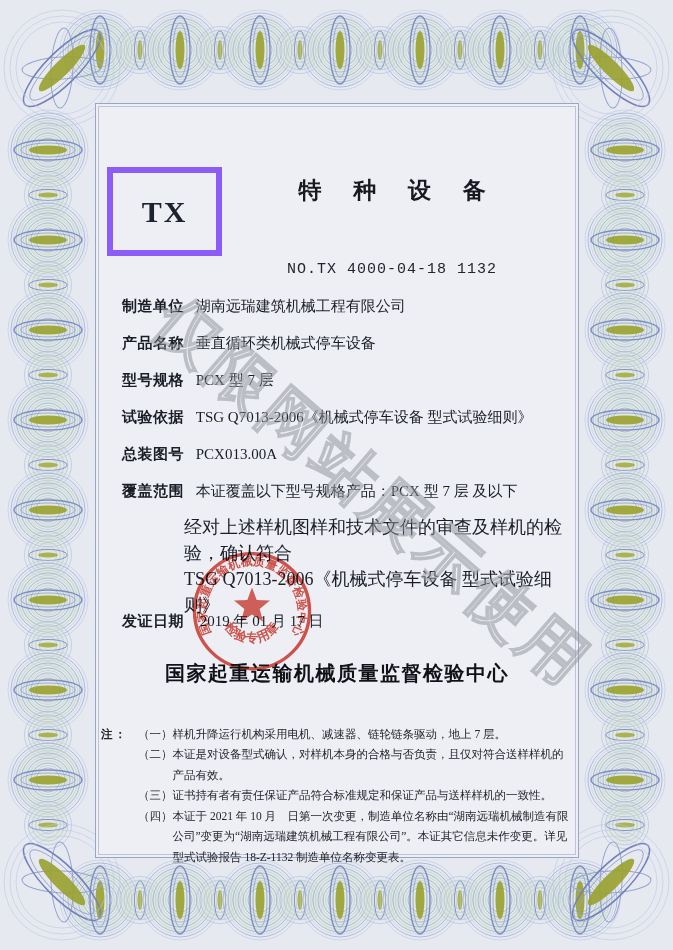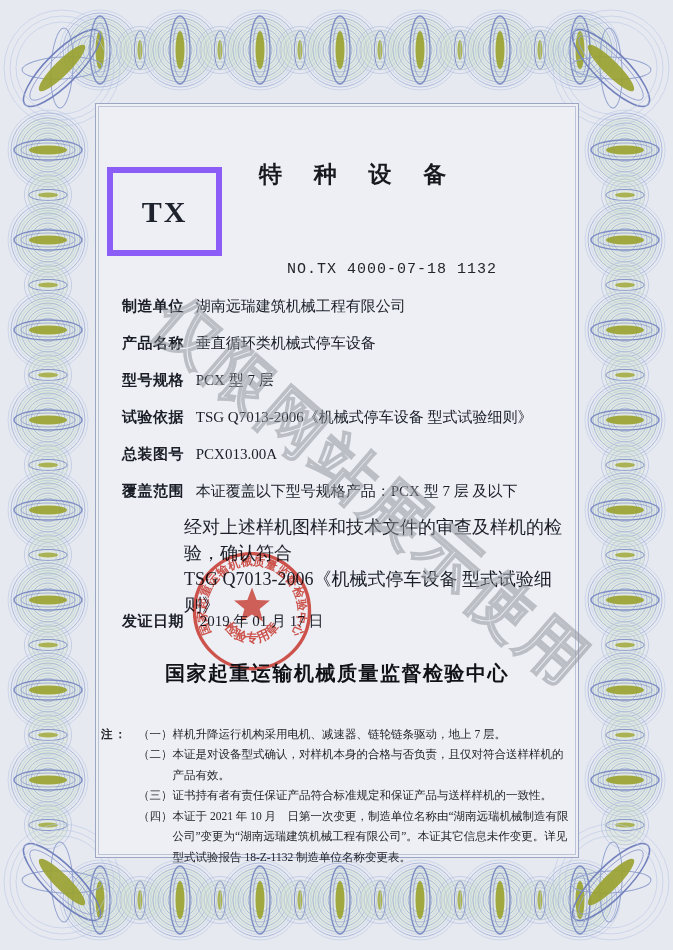--- a/index.html
+++ b/index.html
@@ -15,21 +15,21 @@
     background:#edeff5;border:1px solid #9ba6c4;z-index:1;
   }
   .panel::before{
     content:"";position:absolute;inset:2px;border:1px solid #bcc4d8;pointer-events:none;
   }
   .tx-box{
     position:absolute;left:11px;top:63px;width:103px;height:77px;
     border:6px solid #8b5cf6;display:flex;align-items:center;justify-content:center;
   }
   .tx-box span{font-size:30px;font-weight:bold;letter-spacing:2px;}
-  .title-block{position:absolute;left:118px;top:55px;width:356px;text-align:left;margin-left:32px;}
+  .title-block{position:absolute;left:118px;top:71px;width:356px;text-align:center;}
   .category{font-size:23px;font-weight:600;letter-spacing:13px;text-indent:13px;color:#17191f;}
   .main-title{font-size:37px;font-weight:700;letter-spacing:2px;margin-top:3px;color:#101218;white-space:nowrap;}
   .cert-no{
     position:absolute;left:118px;top:157px;width:356px;text-align:center;
     font-family:"Liberation Mono","DejaVu Sans Mono",monospace;font-size:15px;letter-spacing:1px;color:#23252b;
   }
   .field-row{position:absolute;left:26px;width:440px;font-size:15px;white-space:nowrap;}
   .f-label{display:inline-block;width:64px;letter-spacing:0.5px;font-weight:600;color:#1b1e27;}
   .f-value{margin-left:6px;color:#1b1e27;}
   .confirm{position:absolute;left:88px;top:410px;width:392px;font-size:18px;line-height:26px;color:#1b1e27;}
@@ -185,21 +185,21 @@
   <div class="panel">
 
     <div class="tx-box">
       <span>TX</span>
     </div>
 
     <div class="title-block">
       <div class="category">特 种 设 备</div>
     </div>
 
-    <div class="cert-no">NO.TX 4000-07-18 1132</div>
+    <div class="cert-no">NO.TX 4000-04-18 1132</div>
 
     <div class="field-row" style="top:193px">
       <span class="f-label">制造单位</span>
       <span class="f-value">湖南远瑞建筑机械工程有限公司</span>
     </div>
     <div class="field-row" style="top:230px">
       <span class="f-label">产品名称</span>
       <span class="f-value">垂直循环类机械式停车设备</span>
     </div>
     <div class="field-row" style="top:267px">

